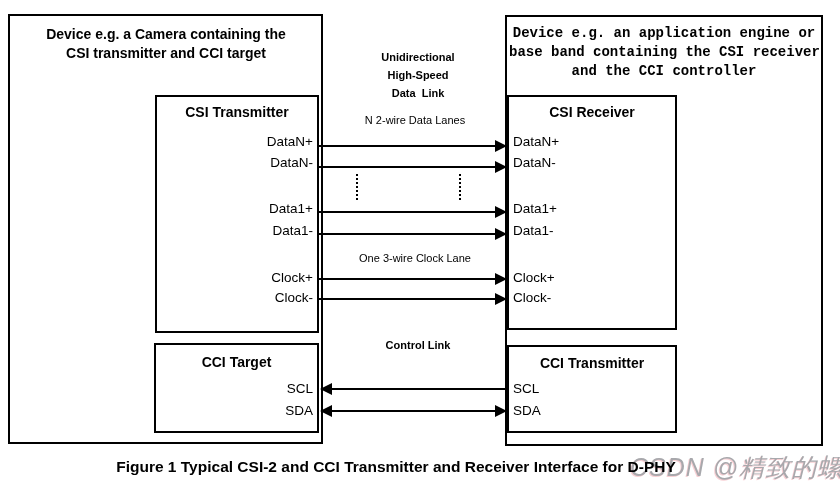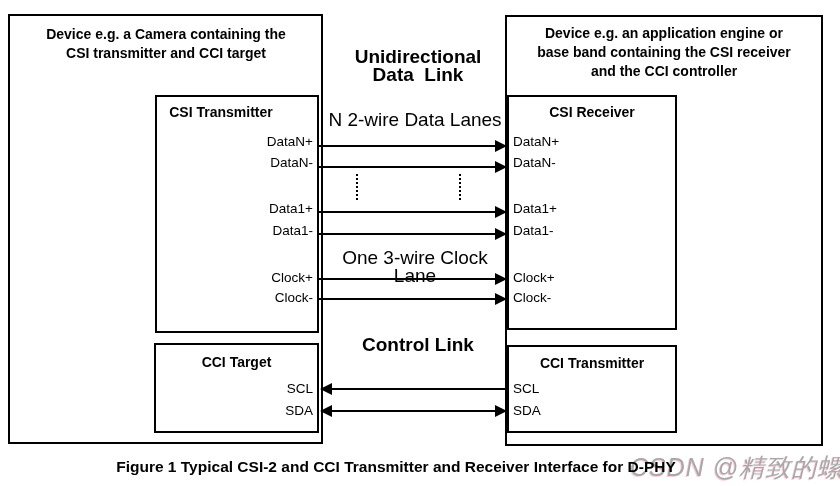--- a/index.html
+++ b/index.html
@@ -8,21 +8,21 @@
     font-family:"Liberation Sans", sans-serif; color:#000; overflow:hidden;
   }
   .stage * { box-sizing:border-box; }
   .box { position:absolute; border:2px solid #000; background:transparent; }
   .ibox { position:absolute; border:2px solid #000; background:#ffffff; }
   .devlabel { position:absolute; font-weight:bold; font-size:14px; line-height:19px; text-align:center; }
   .devlabel span { display:block; white-space:pre; }
   .btitle { position:absolute; font-weight:bold; font-size:14px; height:16px; line-height:16px; text-align:center; }
   .sig { position:absolute; font-size:13.5px; height:16px; line-height:16px; white-space:pre; }
   .ra { text-align:right; }
-  .mid { position:absolute; text-align:center; font-size:19px; line-height:18px; }
+  .mid { position:absolute; text-align:center; font-size:11px; line-height:18px; }
   .mid.b { font-weight:bold; }
   .mid span { display:block; white-space:pre; }
   .arrow { position:absolute; height:12px; }
   .arrow .shaft { position:absolute; top:5px; height:2px; background:#000; left:0; right:0; }
   .arrow.r  .shaft { right:10px; }
   .arrow.l  .shaft { left:10px; }
   .arrow.lr .shaft { left:10px; right:10px; }
   .head { position:absolute; top:0; width:0; height:0; border-top:6px solid transparent; border-bottom:6px solid transparent; }
   .head.hr { right:0; border-left:12px solid #000; }
   .head.hl { left:0;  border-right:12px solid #000; }
@@ -37,38 +37,39 @@
 
 <div class="stage">
 
   <div class="box" style="left:8px; top:14px; width:315px; height:430px;"></div>
   <div class="box" style="left:505px; top:15px; width:318px; height:431px;"></div>
 
   <div class="devlabel" style="left:16px; top:25px; width:300px;">
     <span>Device e.g. a Camera containing the</span>
     <span>CSI transmitter and CCI target</span>
   </div>
-  <div class="devlabel" style="left:509px; top:24px; width:310px;">
+  <div class="devlabel" style="left:509px; top:24px; width:310px;font-family:Liberation Mono, monospace;">
     <span>Device e.g. an application engine or</span>
     <span>base band containing the CSI receiver</span>
     <span>and the CCI controller</span>
   </div>
 
   <div class="ibox" style="left:155px; top:95px; width:164px; height:238px;"></div>
   <div class="ibox" style="left:507px; top:95px; width:170px; height:235px;"></div>
   <div class="ibox" style="left:154px; top:343px; width:165px; height:90px;"></div>
   <div class="ibox" style="left:507px; top:345px; width:170px; height:88px;"></div>
 
-  <div class="btitle" style="left:139px; top:104px; width:164px;">CSI Transmitter</div>
+  <div class="btitle" style="left:155px; top:104px; width:164px;">CSI Transmitter</div>
   <div class="btitle" style="left:507px; top:104px; width:170px;">CSI Receiver</div>
   <div class="btitle" style="left:154px; top:354px; width:165px;">CCI Target</div>
   <div class="btitle" style="left:507px; top:355px; width:170px;">CCI Transmitter</div>
 
   <div class="mid b" style="left:330px; top:48px; width:176px;">
     <span>Unidirectional</span>
+    <span>High-Speed</span>
     <span>Data  Link</span>
   </div>
   <div class="mid" style="left:320px; top:111px; width:190px;">N 2-wire Data Lanes</div>
   <div class="mid" style="left:320px; top:249px; width:190px;">One 3-wire Clock Lane</div>
   <div class="mid b" style="left:330px; top:336px; width:176px;">
     <span>Control Link</span>
   </div>
 
   <div class="sig ra" style="left:159px; top:134px; width:154px;">DataN+</div>
   <div class="sig ra" style="left:159px; top:155px; width:154px;">DataN-</div>

